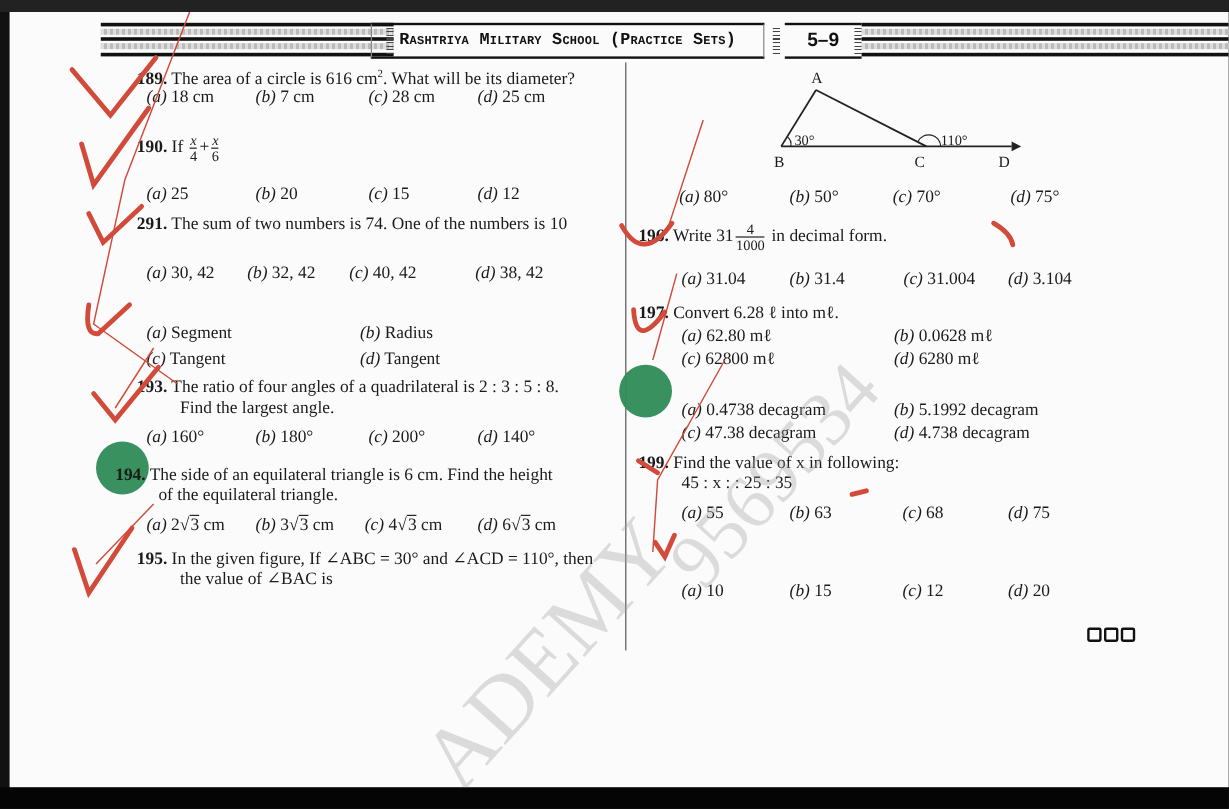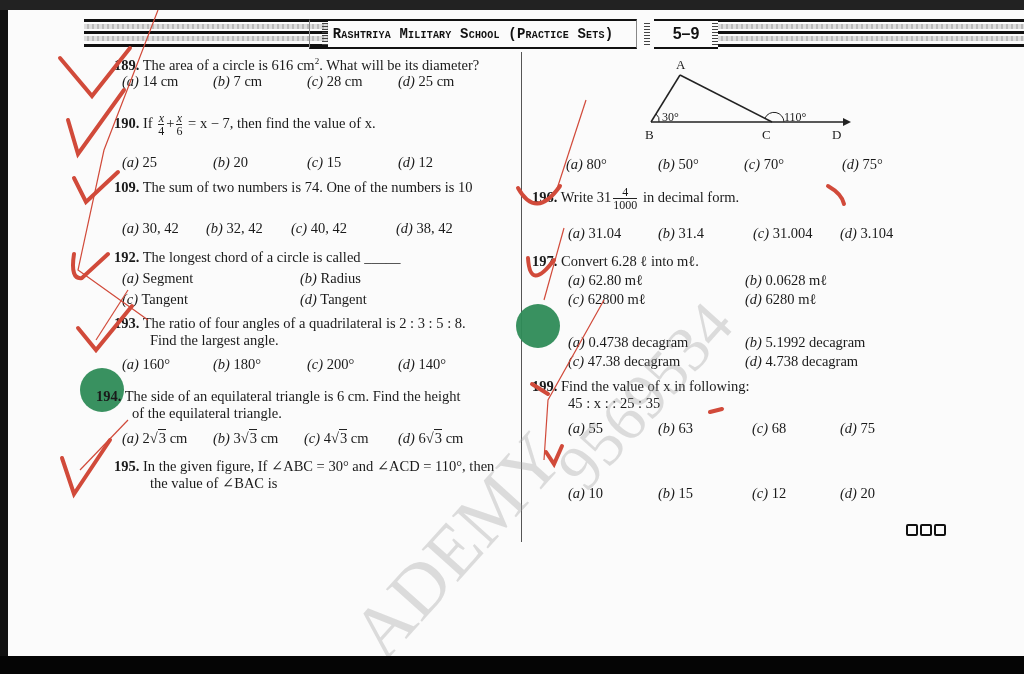--- a/index.html
+++ b/index.html
@@ -78,47 +78,43 @@
 
   <div class="divider"></div>
 
   <div class="green-dot" style="left:72px;top:358px;width:44px;height:44px;"></div>
   <div class="green-dot" style="left:508px;top:294px;width:44px;height:44px;"></div>
 
   <div class="q" style="left:106px;top:43px">
     <span class="qn">189.</span>
     <span>The area of a circle is 616 cm</span><span class="sup">2</span><span>. What will be its diameter?</span>
   </div>
-  <div class="opt" style="left:114px;top:63px"><i>(a)</i> <span>14 cm</span></div>
+  <div class="opt" style="left:114px;top:63px"><i>(a)</i> <span>18 cm</span></div>
   <div class="opt" style="left:205px;top:63px"><i>(b)</i> <span>7 cm</span></div>
   <div class="opt" style="left:299px;top:63px"><i>(c)</i> <span>28 cm</span></div>
   <div class="opt" style="left:390px;top:63px"><i>(d)</i> <span>25 cm</span></div>
 
   <div class="q" style="left:106px;top:98px;line-height:30px">
     <span class="qn">190.</span>
     <span>If</span>
     <span class="frac"><span style="font-style:italic">x</span><span class="den">4</span></span><span>+</span><span class="frac"><span style="font-style:italic">x</span><span class="den">6</span></span>
-    <span>= x − 7, then find the value of x.</span>
   </div>
   <div class="opt" style="left:114px;top:144px"><i>(a)</i> <span>25</span></div>
   <div class="opt" style="left:205px;top:144px"><i>(b)</i> <span>20</span></div>
   <div class="opt" style="left:299px;top:144px"><i>(c)</i> <span>15</span></div>
   <div class="opt" style="left:390px;top:144px"><i>(d)</i> <span>12</span></div>
 
   <div class="q" style="left:106px;top:169px">
-    <span class="qn">109.</span> <span>The sum of two numbers is 74. One of the numbers is 10</span><br>
+    <span class="qn">291.</span> <span>The sum of two numbers is 74. One of the numbers is 10</span><br>
   </div>
   <div class="opt" style="left:114px;top:210px"><i>(a)</i> <span>30, 42</span></div>
   <div class="opt" style="left:198px;top:210px"><i>(b)</i> <span>32, 42</span></div>
   <div class="opt" style="left:283px;top:210px"><i>(c)</i> <span>40, 42</span></div>
   <div class="opt" style="left:388px;top:210px"><i>(d)</i> <span>38, 42</span></div>
 
-  <div class="q" style="left:106px;top:239px">
-    <span class="qn">192.</span> <span>The longest chord of a circle is called _____</span>
-  </div>
   <div class="opt" style="left:114px;top:260px"><i>(a)</i> <span>Segment</span></div>
   <div class="opt" style="left:292px;top:260px"><i>(b)</i> <span>Radius</span></div>
   <div class="opt" style="left:114px;top:281px"><i>(c)</i> <span>Tangent</span></div>
   <div class="opt" style="left:292px;top:281px"><i>(d)</i> <span>Tangent</span></div>
 
   <div class="q" style="left:106px;top:305px">
     <span class="qn">193.</span> <span>The ratio of four angles of a quadrilateral is 2 : 3 : 5 : 8.</span><br>
     <span style="padding-left:36px">Find the largest angle.</span>
   </div>
   <div class="opt" style="left:114px;top:346px"><i>(a)</i> <span>160°</span></div>

